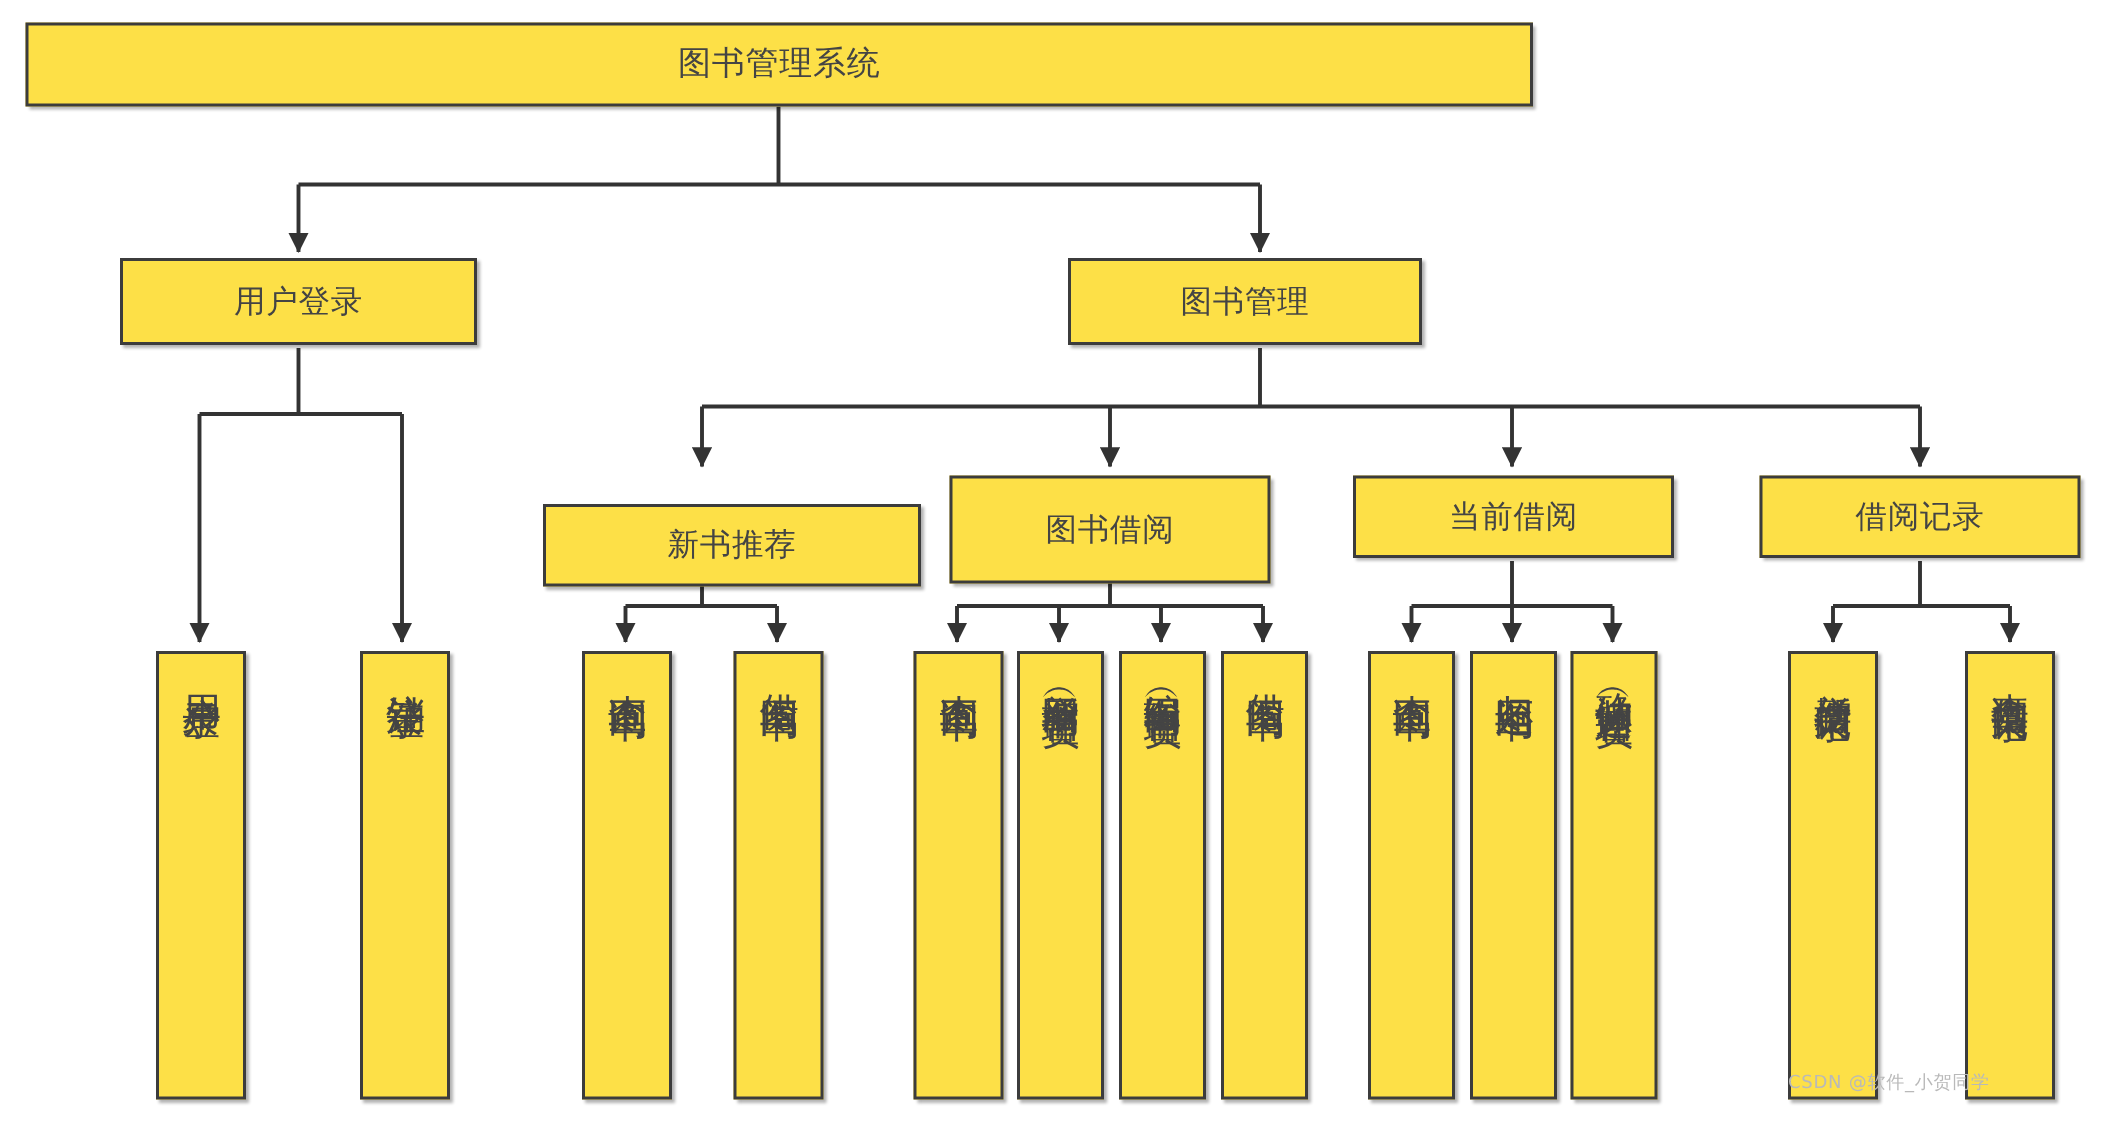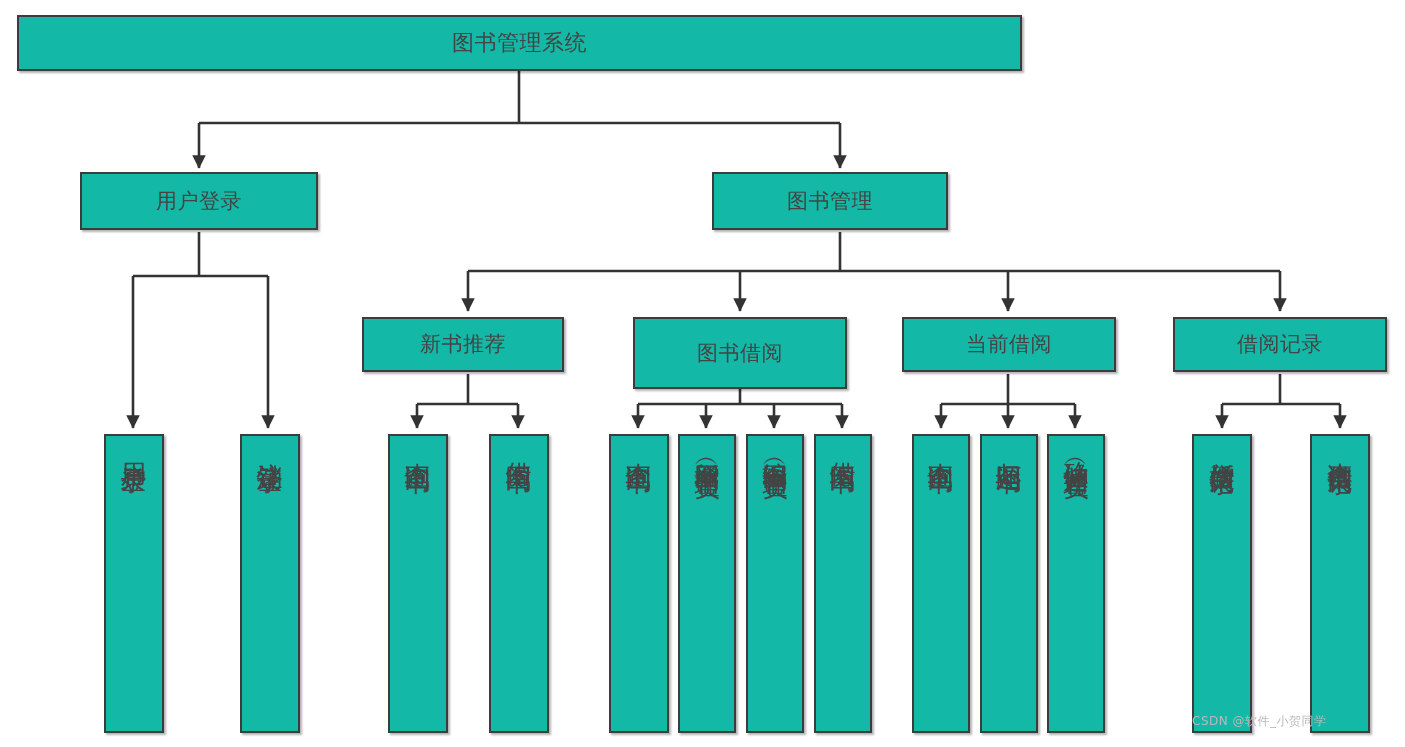--- a/index.html
+++ b/index.html
@@ -23,21 +23,21 @@
     position: absolute;
     left: 0;
     top: 0;
     width: 1405px;
     height: 747px;
     pointer-events: none;
   }
   .node {
     position: absolute;
     box-sizing: border-box;
-    background: #14b8a6;
+    background: #fde047;
     border: 2px solid #3c3c3c;
     box-shadow: 2px 2px 2px rgba(0,0,0,0.30);
     display: flex;
     align-items: center;
     justify-content: center;
     z-index: 2;
   }
   .node .label {
     color: #444444;
     line-height: 1.05;
@@ -140,21 +140,21 @@
   </div>
 
   <div class="node horiz" style="left:80px; top:172px; width:238px; height:58px;">
     <span class="label">用户登录</span>
   </div>
 
   <div class="node horiz" style="left:712px; top:172px; width:236px; height:58px;">
     <span class="label">图书管理</span>
   </div>
 
-  <div class="node horiz" style="left:362px; top:317px; width:202px; height:55px;">
+  <div class="node horiz" style="left:362px; top:336px; width:252px; height:55px;">
     <span class="label">新书推荐</span>
   </div>
 
   <div class="node horiz" style="left:633px; top:317px; width:214px; height:72px;">
     <span class="label">图书借阅</span>
   </div>
 
   <div class="node horiz" style="left:1173px; top:317px; width:214px; height:55px;">
     <span class="label">借阅记录</span>
   </div>

